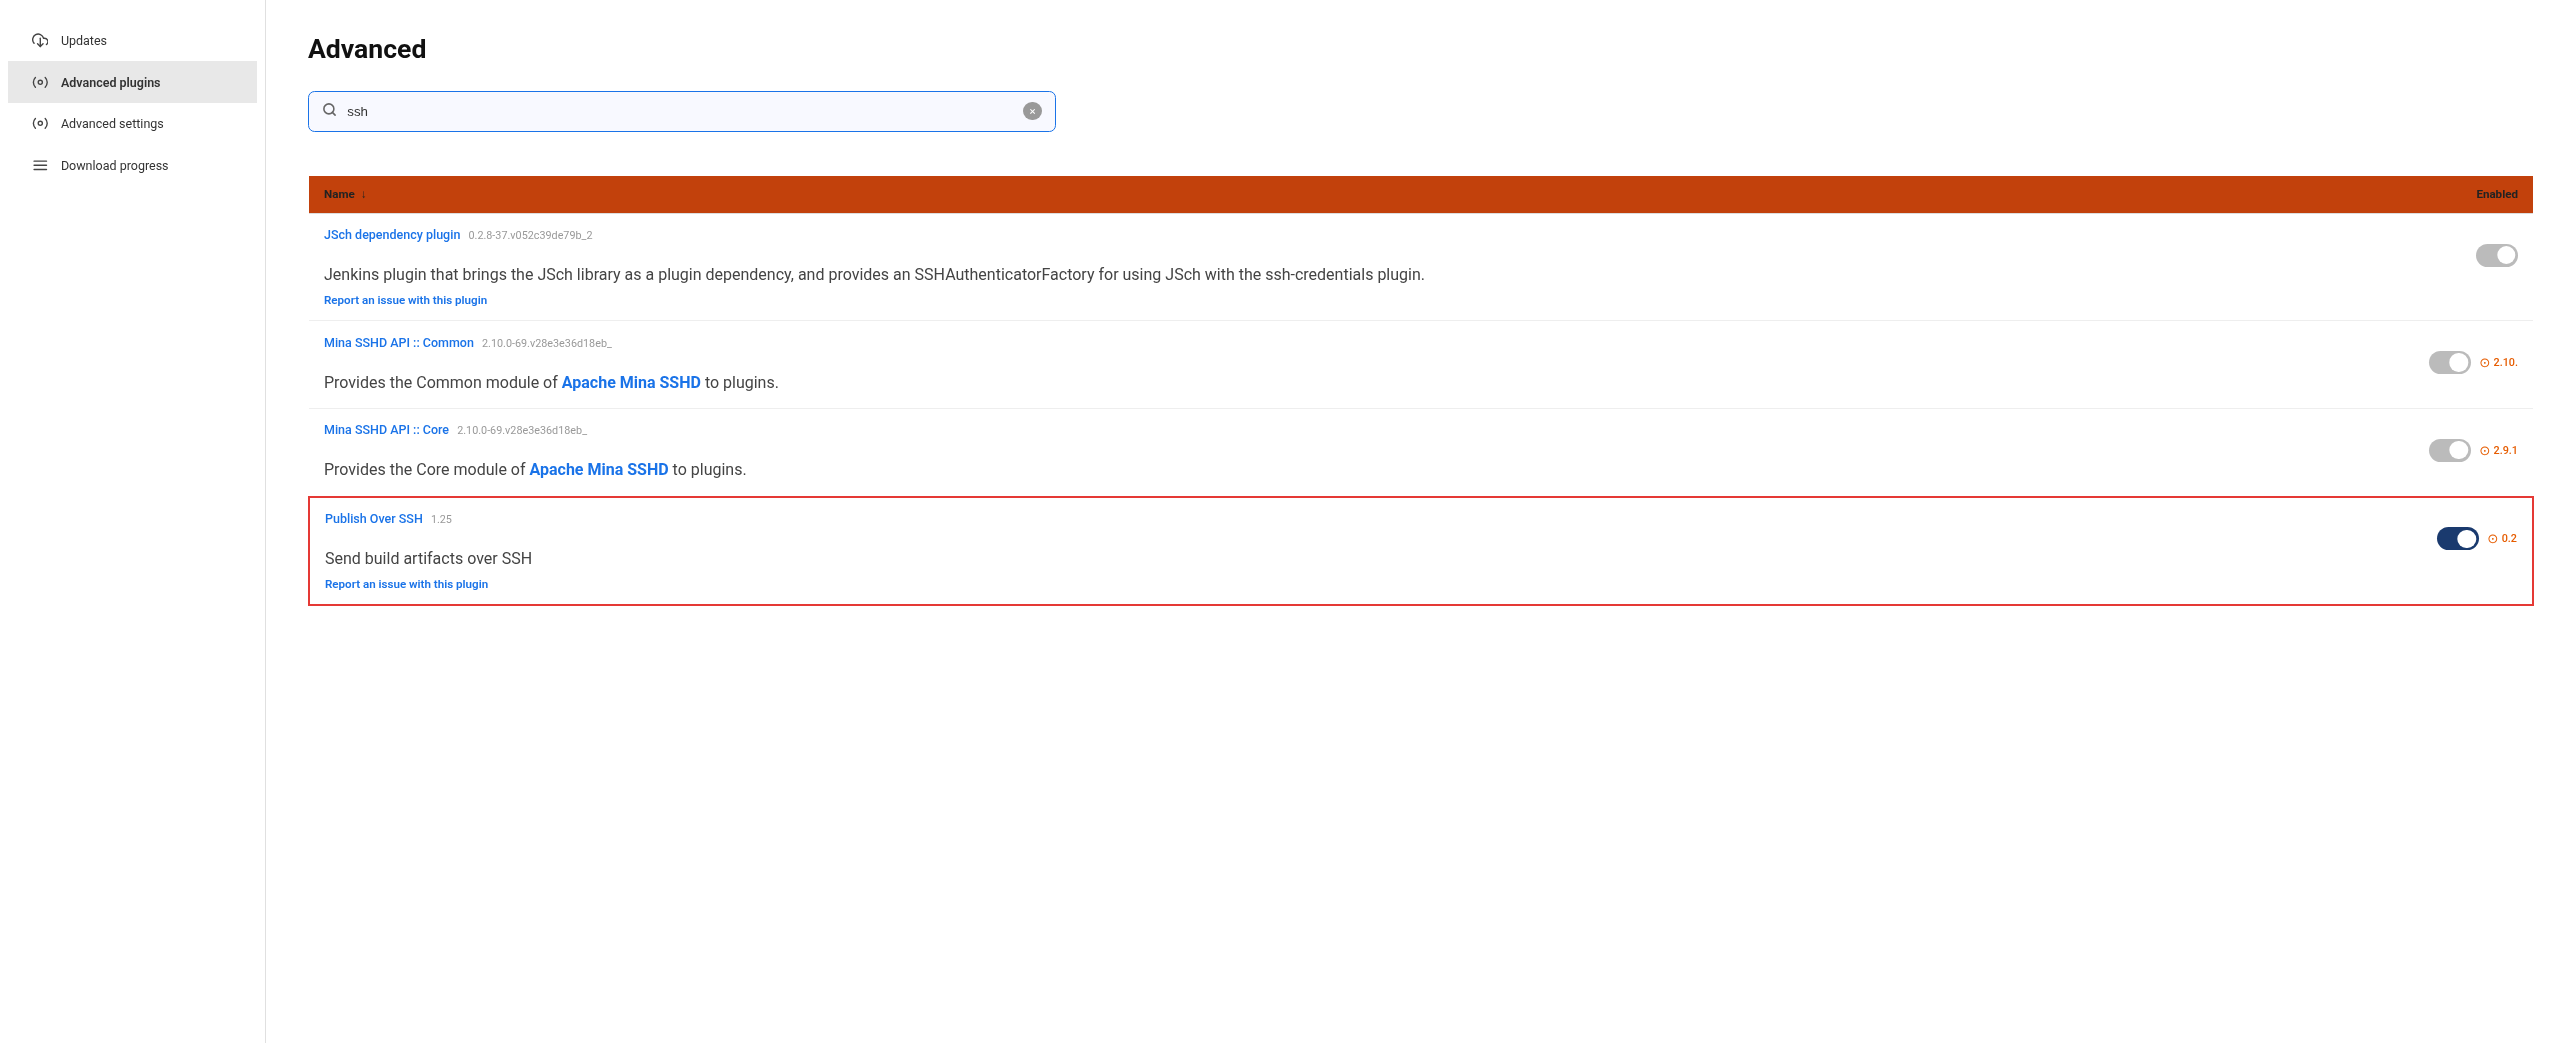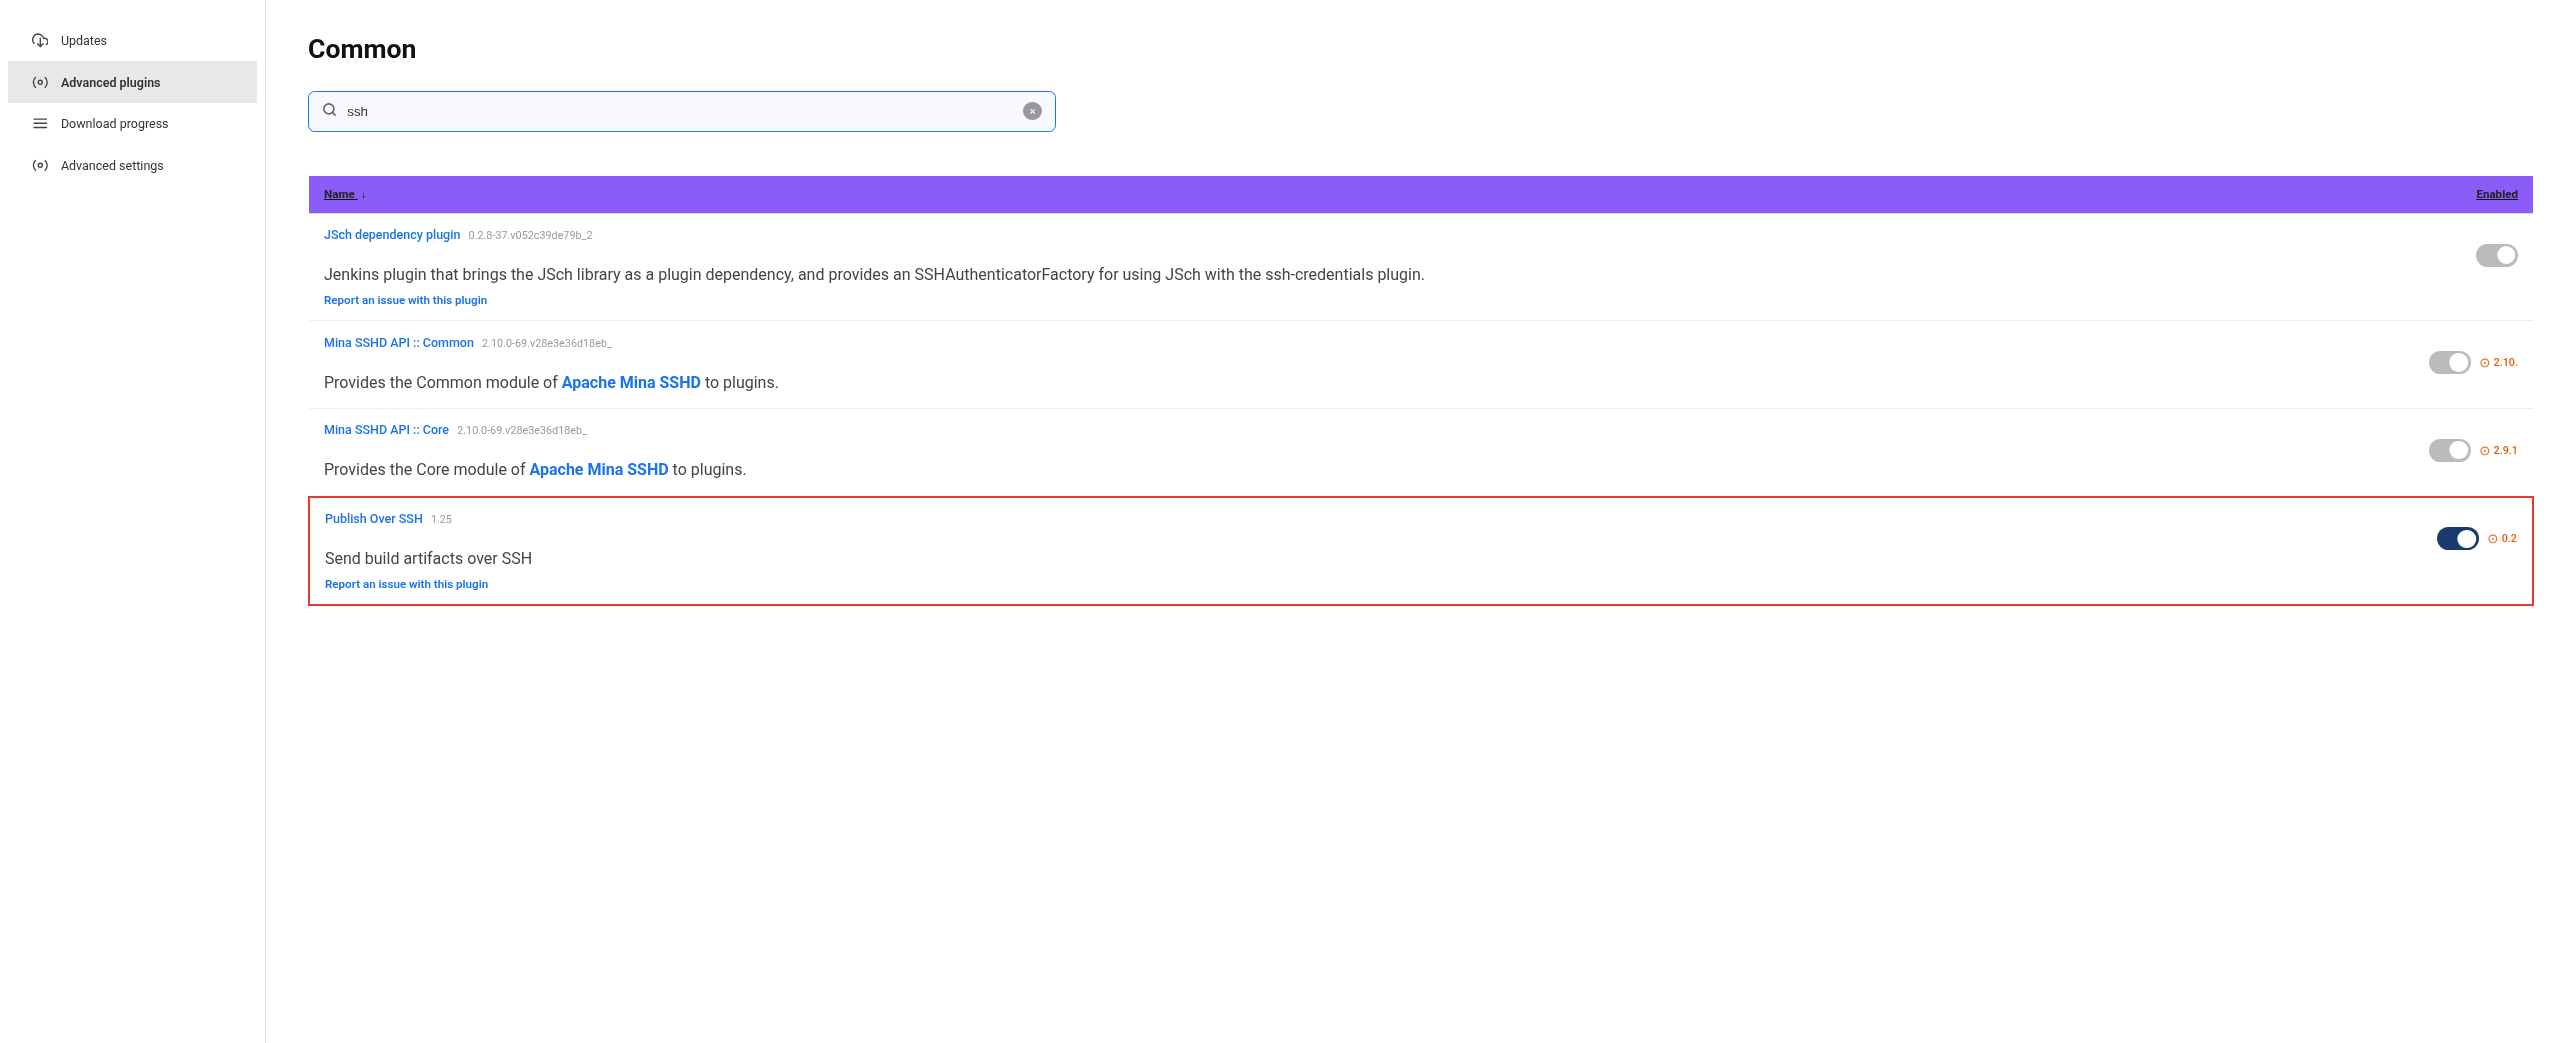--- a/index.html
+++ b/index.html
@@ -97,23 +97,22 @@
       font-size: 11.6px;
       cursor: pointer;
     }
 
     
     .plugin-table {
       width: 100%;
       border-collapse: collapse;
     }
     .table-header {
-      background: #8b5cf6;
+      background: #c2410c;
       border-bottom: 0.8px solid #ddd;
-      text-decoration: underline;
     }
     .table-header th {
       padding: 11.6px 15px;
       text-align: left;
       font-weight: 700;
       font-size: 11.6px;
       color: #222;
     }
     .table-header th.col-enabled {
       text-align: right;
@@ -254,40 +253,40 @@
       <svg width="16.6" height="16.6" viewBox="0 0 24 24" fill="none" stroke="currentColor" stroke-width="2" stroke-linecap="round" stroke-linejoin="round">
         <circle cx="12" cy="12" r="3"></circle>
         <path d="M19.07 4.93a10 10 0 0 1 0 14.14M4.93 4.93a10 10 0 0 0 0 14.14"></path>
       </svg>
     </span>
     <span>Advanced plugins</span>
   </div>
   <div class="sidebar-item">
     <span class="sidebar-icon">
       <svg width="16.6" height="16.6" viewBox="0 0 24 24" fill="none" stroke="currentColor" stroke-width="2" stroke-linecap="round" stroke-linejoin="round">
+        <circle cx="12" cy="12" r="3"></circle>
+        <path d="M19.07 4.93a10 10 0 0 1 0 14.14M4.93 4.93a10 10 0 0 0 0 14.14"></path>
+      </svg>
+    </span>
+    <span>Advanced settings</span>
+  </div>
+  <div class="sidebar-item">
+    <span class="sidebar-icon">
+      <svg width="16.6" height="16.6" viewBox="0 0 24 24" fill="none" stroke="currentColor" stroke-width="2" stroke-linecap="round" stroke-linejoin="round">
         <line x1="3" y1="6" x2="21" y2="6"></line>
         <line x1="3" y1="12" x2="21" y2="12"></line>
         <line x1="3" y1="18" x2="21" y2="18"></line>
       </svg>
     </span>
     <span>Download progress</span>
   </div>
-  <div class="sidebar-item">
-    <span class="sidebar-icon">
-      <svg width="16.6" height="16.6" viewBox="0 0 24 24" fill="none" stroke="currentColor" stroke-width="2" stroke-linecap="round" stroke-linejoin="round">
-        <circle cx="12" cy="12" r="3"></circle>
-        <path d="M19.07 4.93a10 10 0 0 1 0 14.14M4.93 4.93a10 10 0 0 0 0 14.14"></path>
-      </svg>
-    </span>
-    <span>Advanced settings</span>
-  </div>
 </nav>
 
 <main class="main">
-  <h1 class="page-title">Common</h1>
+  <h1 class="page-title">Advanced</h1>
 
   <div class="search-container">
     <div class="search-input-wrapper">
       <span class="search-icon-wrap">
         <svg width="15" height="15" viewBox="0 0 24 24" fill="none" stroke="#666" stroke-width="2.5" stroke-linecap="round" stroke-linejoin="round">
           <circle cx="11" cy="11" r="8"></circle>
           <line x1="21" y1="21" x2="16.65" y2="16.65"></line>
         </svg>
       </span>
       <input class="search-input" type="text" value="ssh" style="">

